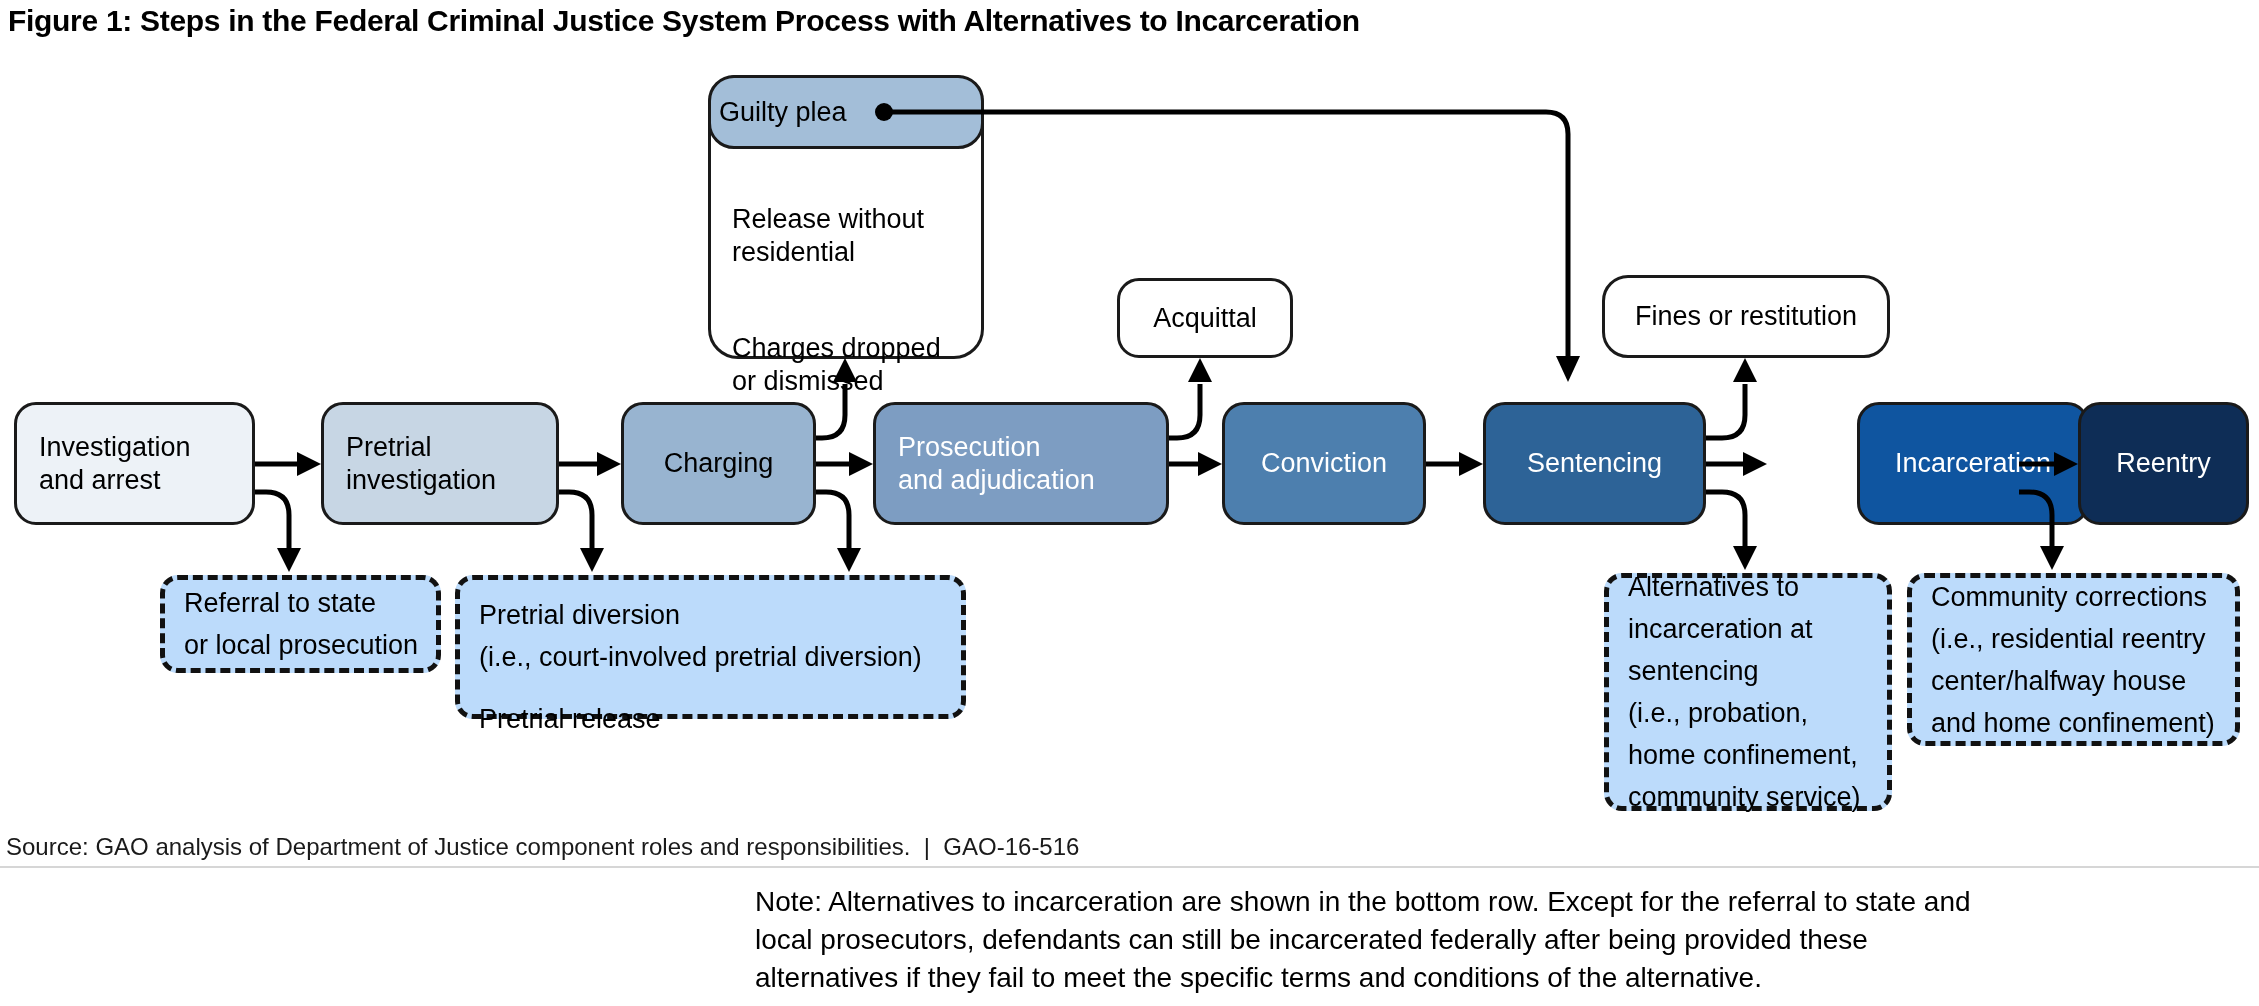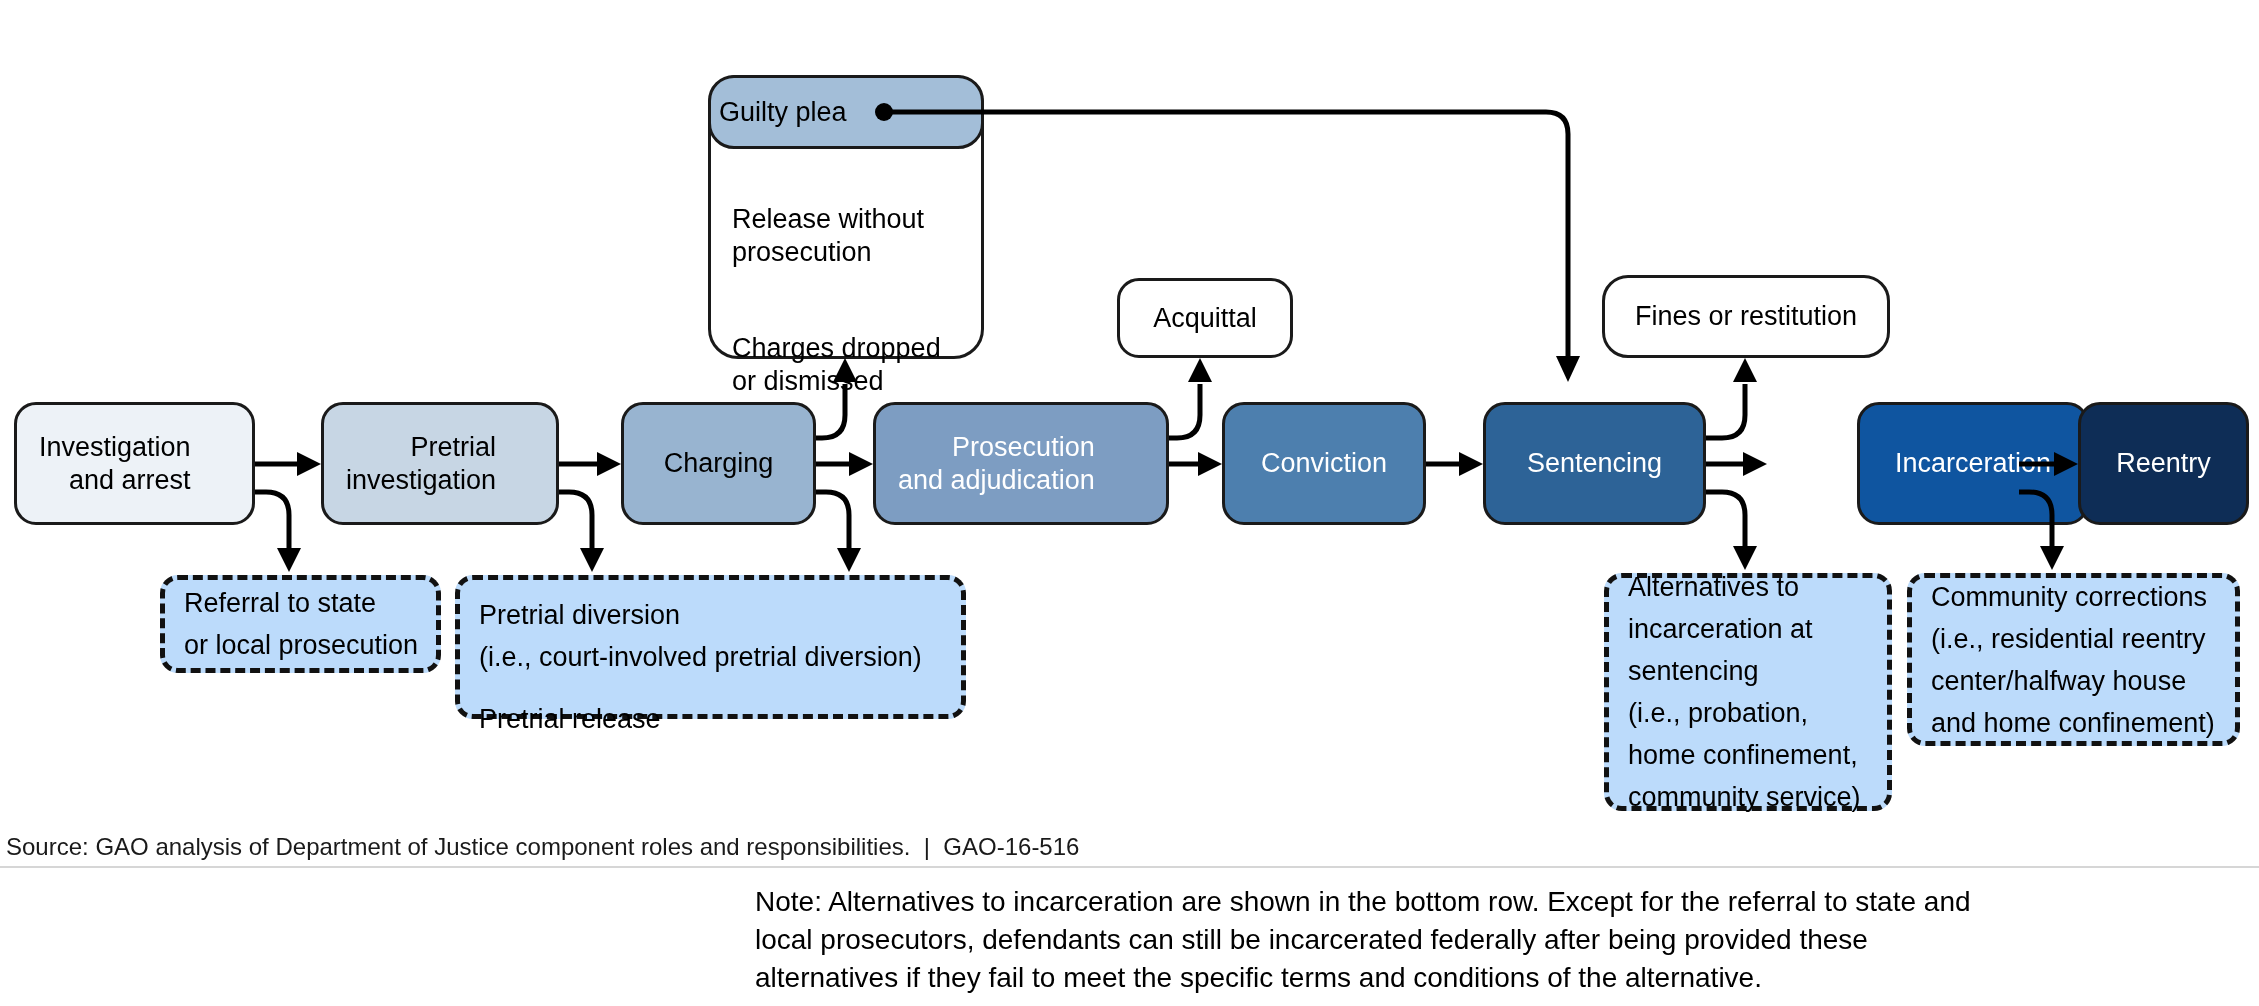--- a/index.html
+++ b/index.html
@@ -13,21 +13,21 @@
     letter-spacing:-0.3px;
   }
   svg.connectors { position:absolute; left:0; top:0; z-index:5; pointer-events:none; }
 
   .box {
     position:absolute; display:flex; flex-direction:column; justify-content:center;
     font-size:27px; line-height:33px; white-space:pre-line; color:#000;
     border:3px solid #1a1a1a; border-radius:22px; z-index:2;
   }
   .flow { top:402px; height:123px; }
-  .left-align { align-items:flex-start; padding-left:22px; padding-right:8px;text-align:right; }
+  .left-align { align-items:flex-start; padding-left:22px; padding-right:8px; }
   .center-align { align-items:center; text-align:center; }
 
   .pos-investigation { left:14px;  width:241px; }
   .pos-pretrial      { left:321px; width:238px; }
   .pos-charging      { left:621px; width:195px; }
   .pos-prosecution   { left:873px; width:296px; }
   .pos-conviction    { left:1222px; width:204px; }
   .pos-sentencing    { left:1483px; width:223px; }
   .pos-incarceration { left:1857px; width:232px; }
   .pos-reentry       { left:2078px; width:171px; }
@@ -77,20 +77,21 @@
   .note-block {
     position:absolute; left:755px; top:883px; width:1480px;
     font-size:28px; line-height:38px; color:#000; white-space:pre-line;
   }
 </style>
 </head>
 <body>
 
 <div class="canvas">
 
+  <div class="title">Figure 1: Steps in the Federal Criminal Justice System Process with Alternatives to Incarceration</div>
 
   <svg class="connectors" width="2259" height="1006" viewBox="0 0 2259 1006">
     <g stroke="#000" stroke-width="5" fill="none">
 
       <path d="M884,112 H1546 Q1568,112 1568,134 V358"></path>
 
       <path d="M255,464 H301"></path>
       <path d="M559,464 H601"></path>
       <path d="M816,464 H853"></path>
       <path d="M1169,464 H1202"></path>
@@ -129,21 +130,21 @@
       <polygon points="592,572 580,548 604,548"></polygon>
       <polygon points="849,572 837,548 861,548"></polygon>
       <polygon points="1745,570 1733,546 1757,546"></polygon>
       <polygon points="2052,570 2040,546 2064,546"></polygon>
     </g>
   </svg>
 
   <div class="outcome-container"></div>
   <div class="outcome-text">
     <div class="para">Release without
-prosecution</div>
+residential</div>
     <div class="para">Charges dropped
 or dismissed</div>
   </div>
   <div class="guilty-chip" style="background-color: rgb(163, 190, 216);">
     <span>Guilty plea</span>
   </div>
 
   <div class="pill pos-acquittal">Acquittal</div>
   <div class="pill pos-fines">Fines or restitution</div>
 

